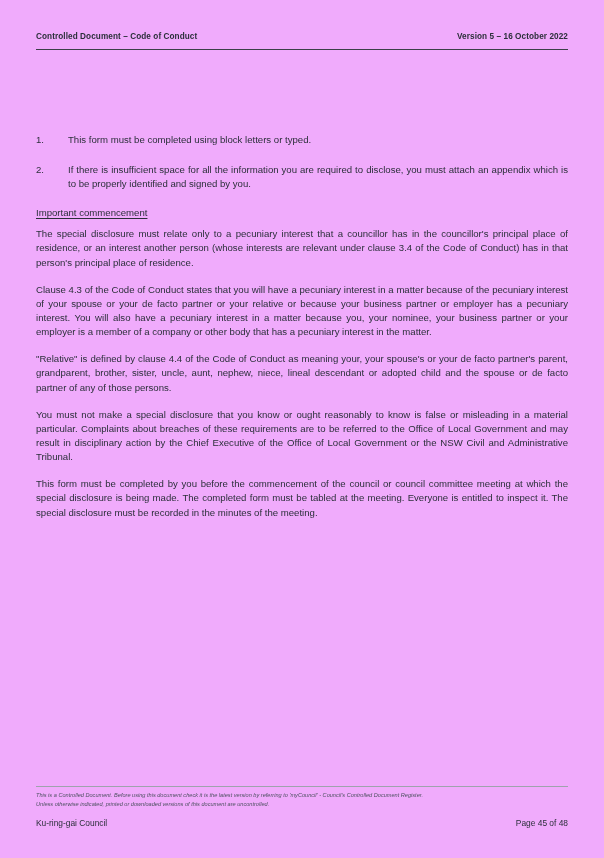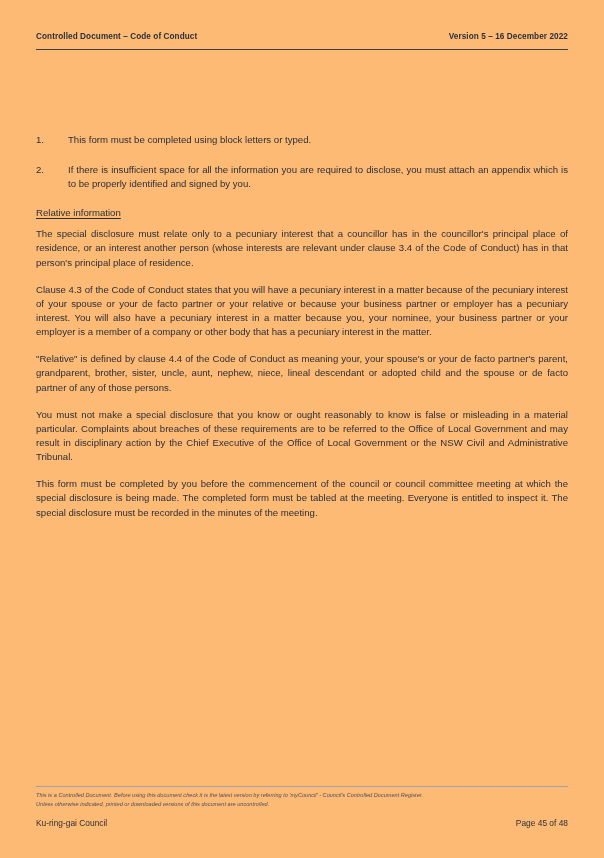--- a/index.html
+++ b/index.html
@@ -11,21 +11,21 @@
     width: 604px;
     height: 858px;
     font-family: "Liberation Sans", sans-serif;
     color: #2b2f3a;
     position: relative;
     overflow: hidden;
   }
   .page {
     position: absolute;
     inset: 0;
-    background: #fdba74;
+    background: #f0abfc;
   }
 
   
   .doc-header {
     position: absolute;
     left: 36px;
     right: 36px;
     top: 32px;
     display: flex;
     justify-content: space-between;
@@ -136,39 +136,39 @@
     color: #2b2f3a;
   }
 </style>
 </head>
 <body>
 
 <div class="page">
 
   <div class="doc-header">
     <span>Controlled Document – Code of Conduct</span>
-    <span>Version 5 – 16 December 2022</span>
+    <span>Version 5 – 16 October 2022</span>
   </div>
   <div class="header-rule"></div>
 
 
   <div class="content">
 
     <ul class="num-list">
       <li class="num-item">
         <span class="num">1.</span>
         <span class="num-text">This form must be completed using block letters or typed.</span>
       </li>
       <li class="num-item">
         <span class="num">2.</span>
         <span class="num-text">If there is insufficient space for all the information you are required to disclose, you must attach an appendix which is to be properly identified and signed by you.</span>
       </li>
     </ul>
 
-    <div class="section-heading">Relative information</div>
+    <div class="section-heading">Important commencement</div>
 
     <p class="body">The special disclosure must relate only to a pecuniary interest that a councillor has in the councillor's principal place of residence, or an interest another person (whose interests are relevant under clause 3.4 of the Code of Conduct) has in that person's principal place of residence.</p>
     <p class="body">Clause 4.3 of the Code of Conduct states that you will have a pecuniary interest in a matter because of the pecuniary interest of your spouse or your de facto partner or your relative or because your business partner or employer has a pecuniary interest. You will also have a pecuniary interest in a matter because you, your nominee, your business partner or your employer is a member of a company or other body that has a pecuniary interest in the matter.</p>
     <p class="body">"Relative" is defined by clause 4.4 of the Code of Conduct as meaning your, your spouse's or your de facto partner's parent, grandparent, brother, sister, uncle, aunt, nephew, niece, lineal descendant or adopted child and the spouse or de facto partner of any of those persons.</p>
     <p class="body">You must not make a special disclosure that you know or ought reasonably to know is false or misleading in a material particular. Complaints about breaches of these requirements are to be referred to the Office of Local Government and may result in disciplinary action by the Chief Executive of the Office of Local Government or the NSW Civil and Administrative Tribunal.</p>
     <p class="body">This form must be completed by you before the commencement of the council or council committee meeting at which the special disclosure is being made. The completed form must be tabled at the meeting. Everyone is entitled to inspect it. The special disclosure must be recorded in the minutes of the meeting.</p>
 
   </div>
 
   <div class="footer-rule"></div>

